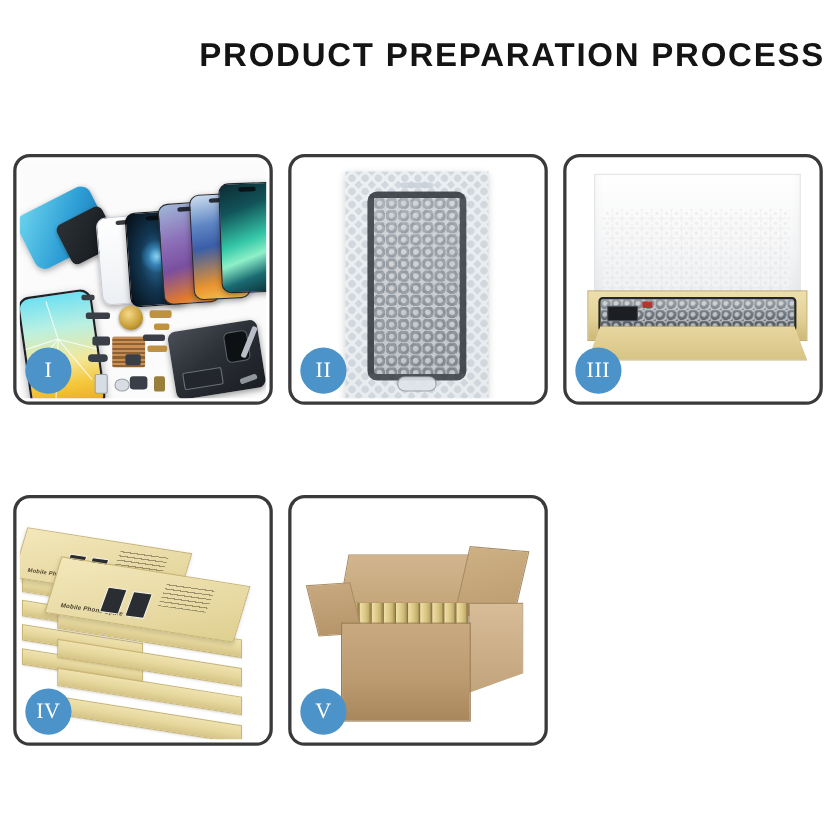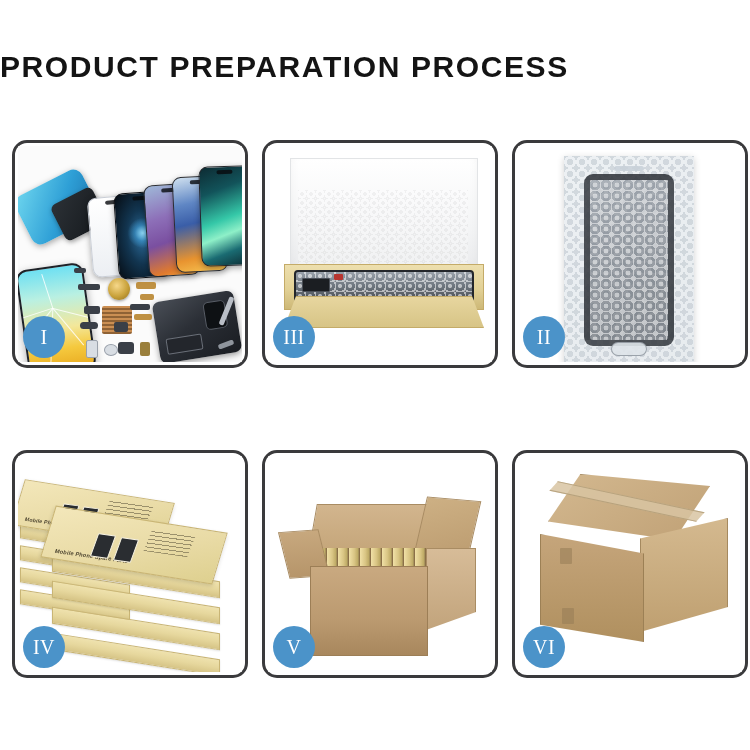--- a/index.html
+++ b/index.html
@@ -10,21 +10,21 @@
   body {
     width: 750px;
     height: 750px;
     overflow: hidden;
     font-family: "Liberation Sans", sans-serif;
     color: #111111;
     position: relative;
   }
 
   
-  #header { text-align: left; padding-top: 50px; }
+  #header { text-align: right; padding-top: 34px; }
   #page-title {
     font-size: 30px;
     font-weight: 700;
     letter-spacing: 1.6px;
     color: #141414;
     line-height: 1.1;
     margin: 0;
     white-space: nowrap;
   }
   #page-subtitle {
@@ -428,47 +428,47 @@
       <span class="tiny-part" style="left:200px;top:196px;width:16px;height:5px;background:#8f959d;transform:rotate(-20deg);"></span>
       <span class="tiny-part" style="left:56px;top:122px;width:12px;height:5px;"></span>
     </div>
     <div class="step-badge">
       <span>I</span>
     </div>
   </div>
 
   <div class="step-panel">
     <div class="panel-photo">
+      <div class="p2-bg"></div>
+      <div class="p2-wrap">
+        <div class="p2-screen">
+          <span class="p2-ear"></span>
+          <span class="p2-home"></span>
+        </div>
+      </div>
+    </div>
+    <div class="step-badge">
+      <span>II</span>
+    </div>
+  </div>
+
+  <div class="step-panel">
+    <div class="panel-photo">
       <div class="p3-bg"></div>
       <div class="p3-lid"></div>
       <div class="p3-foam"></div>
       <div class="p3-boxbody"></div>
       <div class="p3-screenitem">
         <span class="p3-label"></span>
           <span class="p3-red"></span>
       </div>
       <div class="p3-boxfront"></div>
     </div>
     <div class="step-badge">
       <span>III</span>
-    </div>
-  </div>
-
-  <div class="step-panel">
-    <div class="panel-photo">
-      <div class="p2-bg"></div>
-      <div class="p2-wrap">
-        <div class="p2-screen">
-          <span class="p2-ear"></span>
-          <span class="p2-home"></span>
-        </div>
-      </div>
-    </div>
-    <div class="step-badge">
-      <span>II</span>
     </div>
   </div>
 
   <div class="step-panel">
     <div class="panel-photo">
       <div class="p4-bg"></div>
 
       <div class="kbox" style="left:2px;top:76px;width:108px;height:13px;transform:skewY(9deg);"></div>
       <div class="kbox" style="left:2px;top:98px;width:108px;height:13px;transform:skewY(9deg);"></div>
       <div class="kbox" style="left:2px;top:120px;width:108px;height:13px;transform:skewY(9deg);"></div>
@@ -515,28 +515,14 @@
       </div>
       <div class="c-flap-left"></div>
       <div class="c-side"></div>
       <div class="c-front"></div>
     </div>
     <div class="step-badge">
       <span>V</span>
     </div>
   </div>
 
-  <div class="step-panel">
-    <div class="panel-photo">
-      <div class="p6-bg"></div>
-      <div class="s-top2"></div>
-      <div class="s-side"></div>
-      <div class="s-front"></div>
-      <span class="s-tape" style="left:34px;top:40px;width:150px;height:9px;transform:rotate(12deg) skewX(-30deg);"></span>
-      <span class="s-tab" style="left:42px;top:92px;width:12px;height:16px;"></span>
-      <span class="s-tab" style="left:44px;top:152px;width:12px;height:16px;"></span>
-    </div>
-    <div class="step-badge">
-      <span>VI</span>
-    </div>
-  </div>
 
 </div>
 
 </body></html>

